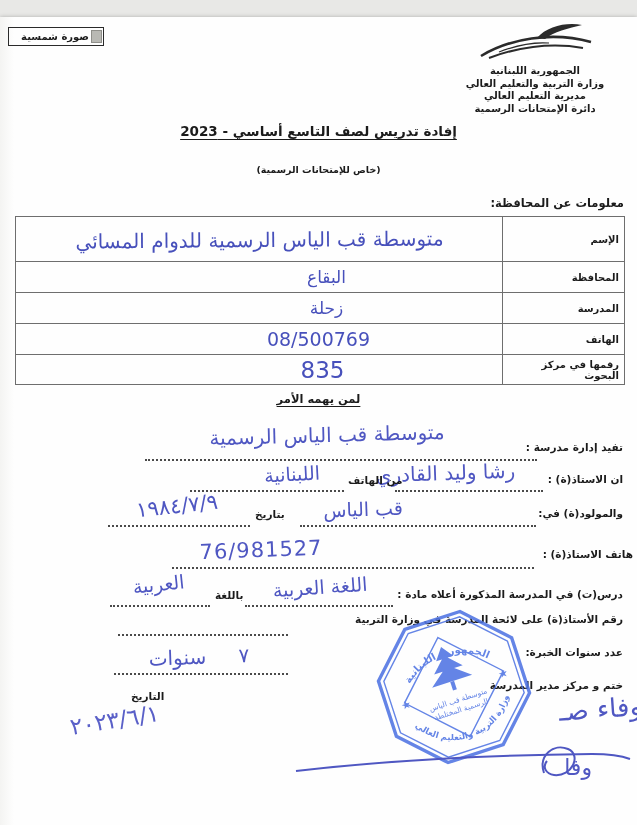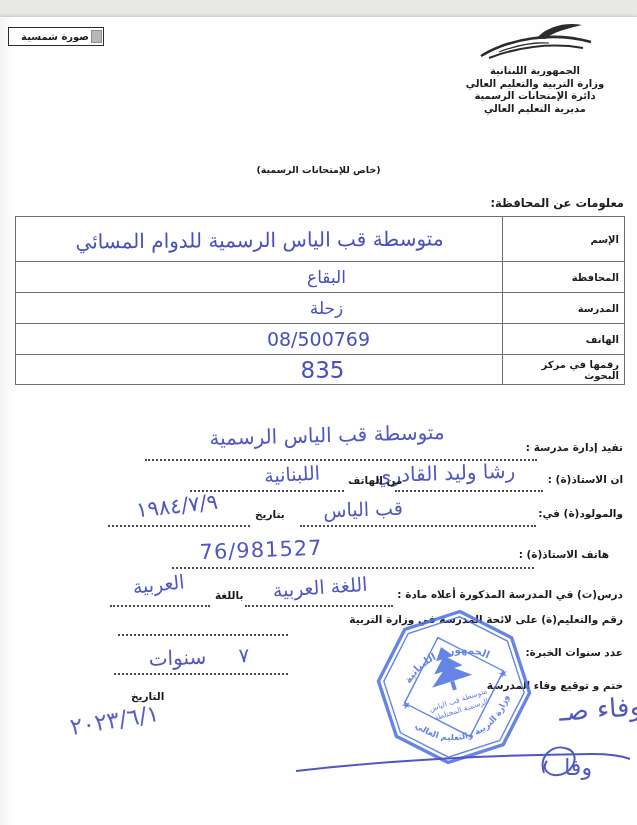--- a/index.html
+++ b/index.html
@@ -57,21 +57,21 @@
   .l2-dots-nat{left:190px;top:471px;width:154px;}
   .l2-nat{left:233px;top:446px;width:118px;font-size:19px;text-align:center;transform:rotate(-3deg);direction:rtl;}
 
   .l3-label{right:14px;top:490px;}
   .l3-dots-place{left:300px;top:506px;width:236px;}
   .l3-place{left:303px;top:481px;width:120px;font-size:19px;text-align:center;transform:rotate(-2deg);direction:rtl;}
   .l3-datelbl{left:255px;top:491px;}
   .l3-dots-date{left:108px;top:506px;width:142px;}
   .l3-date{left:92px;top:477px;width:170px;font-size:21px;text-align:center;transform:rotate(-6deg);direction:ltr;letter-spacing:2px;}
 
-  .l4-label{right:28px;top:531px;}
+  .l4-label{right:4px;top:531px;}
   .l4-dots{left:172px;top:548px;width:362px;}
   .l4-val{left:166px;top:521px;width:190px;font-size:21px;text-align:center;transform:rotate(-2deg);direction:ltr;letter-spacing:1px;}
 
   .l5-label{right:14px;top:571px;}
   .l5-dots-subj{left:245px;top:586px;width:148px;}
   .l5-subj{left:236px;top:559px;width:168px;font-size:19px;text-align:center;transform:rotate(-4deg);direction:rtl;}
   .l5-langlbl{left:215px;top:572px;}
   .l5-dots-lang{left:110px;top:586px;width:100px;}
   .l5-lang{left:101px;top:556px;width:115px;font-size:19px;text-align:center;transform:rotate(-6deg);direction:rtl;}
 
@@ -105,25 +105,26 @@
   <div class="abs gov-header">
     <svg width="132" height="40" viewBox="0 0 132 40">
       <path d="M12 35 C40 18 82 10 122 21" stroke="#2b2b2b" stroke-width="2.6" fill="none"></path>
       <path d="M20 37 C46 27 80 21 114 27" stroke="#2b2b2b" stroke-width="2" fill="none"></path>
       <path d="M68 17 C78 5 98 1 113 4 C100 7 84 11 76 18 Z" fill="#2b2b2b"></path>
       <path d="M30 31 C48 24 66 21 80 22" stroke="#2b2b2b" stroke-width="1.2" fill="none"></path>
     </svg>
     <div class="lines">
       <div>الجمهورية اللبنانية</div>
       <div>وزارة التربية والتعليم العالي</div>
+      <div>مديرية التعليم العالي</div>
       <div>دائرة الإمتحانات الرسمية</div>
-      <div>مديرية التعليم العالي</div>
     </div>
   </div>
 
+  <div class="abs title">إفادة تدريس لصف التاسع أساسي - 2023</div>
   <div class="abs subtitle">(خاص للإمتحانات الرسمية)</div>
   <div class="abs info-heading">معلومات عن المحافظة:</div>
 
   <table class="school">
     <tbody>
         <tr class="r0">
       <td class="tv hw">متوسطة قب الياس الرسمية للدوام المسائي</td>
       <td class="tl">الإسم</td>
     </tr>
     <tr class="r1">
@@ -138,20 +139,21 @@
       <td class="tv hw">08/500769</td>
       <td class="tl">الهاتف</td>
     </tr>
     <tr class="r5">
       <td class="tv hw">835</td>
       <td class="tl">رقمها في مركز البحوث</td>
     </tr>
   </tbody>
     </table>
 
+  <div class="abs tomwhom">لمن يهمه الأمر</div>
 
   <div class="abs lbl l1-label">تفيد إدارة مدرسة :</div>
   <div class="abs dots l1-dots"></div>
   <div class="abs hw l1-val">متوسطة قب الياس الرسمية</div>
 
   <div class="abs lbl l2-label">ان الاستاذ(ة) :</div>
   <div class="abs dots l2-dots-name"></div>
   <div class="abs hw l2-name">رشا وليد القادري</div>
   <div class="abs lbl l2-natlbl">من الهاتف</div>
   <div class="abs dots l2-dots-nat"></div>
@@ -168,28 +170,28 @@
   <div class="abs dots l4-dots"></div>
   <div class="abs hw l4-val">76/981527</div>
 
   <div class="abs lbl l5-label">درس(ت) في المدرسة المذكورة أعلاه مادة :</div>
   <div class="abs dots l5-dots-subj"></div>
   <div class="abs hw l5-subj">اللغة العربية</div>
   <div class="abs lbl l5-langlbl">باللغة</div>
   <div class="abs dots l5-dots-lang"></div>
   <div class="abs hw l5-lang">العربية</div>
 
-  <div class="abs lbl l6-label">رقم والتعليم(ة) على لائحة المدرسة في وزارة التربية</div>
+  <div class="abs lbl l6-label">رقم الأستاذ(ة) على لائحة المدرسة في وزارة التربية</div>
   <div class="abs dots l6-dots"></div>
 
   <div class="abs lbl l7-label">عدد سنوات الخبرة:</div>
   <div class="abs hw l7-val">٧ سنوات</div>
   <div class="abs dots l7-dots"></div>
 
-  <div class="abs lbl l8-label">ختم و توقيع وفاء المدرسة</div>
+  <div class="abs lbl l8-label">ختم و مركز مدير المدرسة</div>
 
   <svg class="abs stamp" viewBox="0 0 160 160">
     <g transform="rotate(-18 80 80)" stroke="#4f74e3" fill="none">
       <polygon points="150,51 109,10 51,10 10,51 10,109 51,150 109,150 150,109" stroke-width="3.4"></polygon>
       <polygon points="145,53 107,15 53,15 15,53 15,107 53,145 107,145 145,107" stroke-width="1.4"></polygon>
       <polygon points="80,28 132,80 80,132 28,80" stroke-width="1.4"></polygon>
       <path d="M80 38 L71 50 H77 L65 62 H74 L59 74 H101 L86 62 H95 L83 50 H89 Z" fill="#4f74e3" stroke="none"></path>
       <rect x="78" y="74" width="4" height="9" fill="#4f74e3" stroke="none"></rect>
       <text x="24" y="86" font-size="11" fill="#4f74e3" stroke="none">★</text>
       <text x="126" y="86" font-size="11" fill="#4f74e3" stroke="none">★</text>

